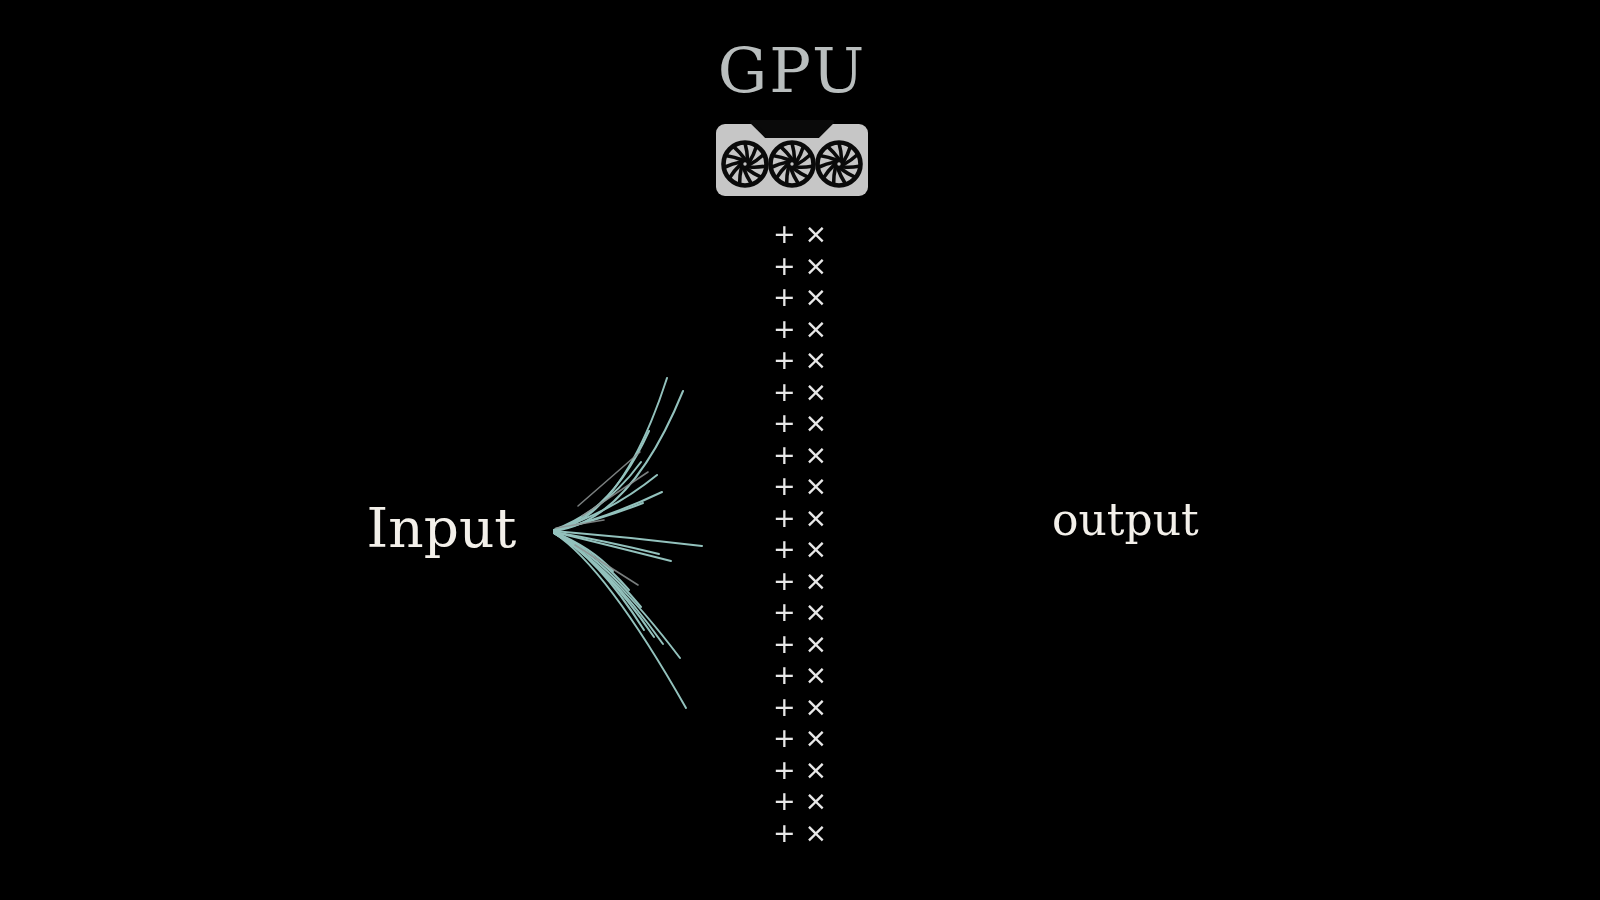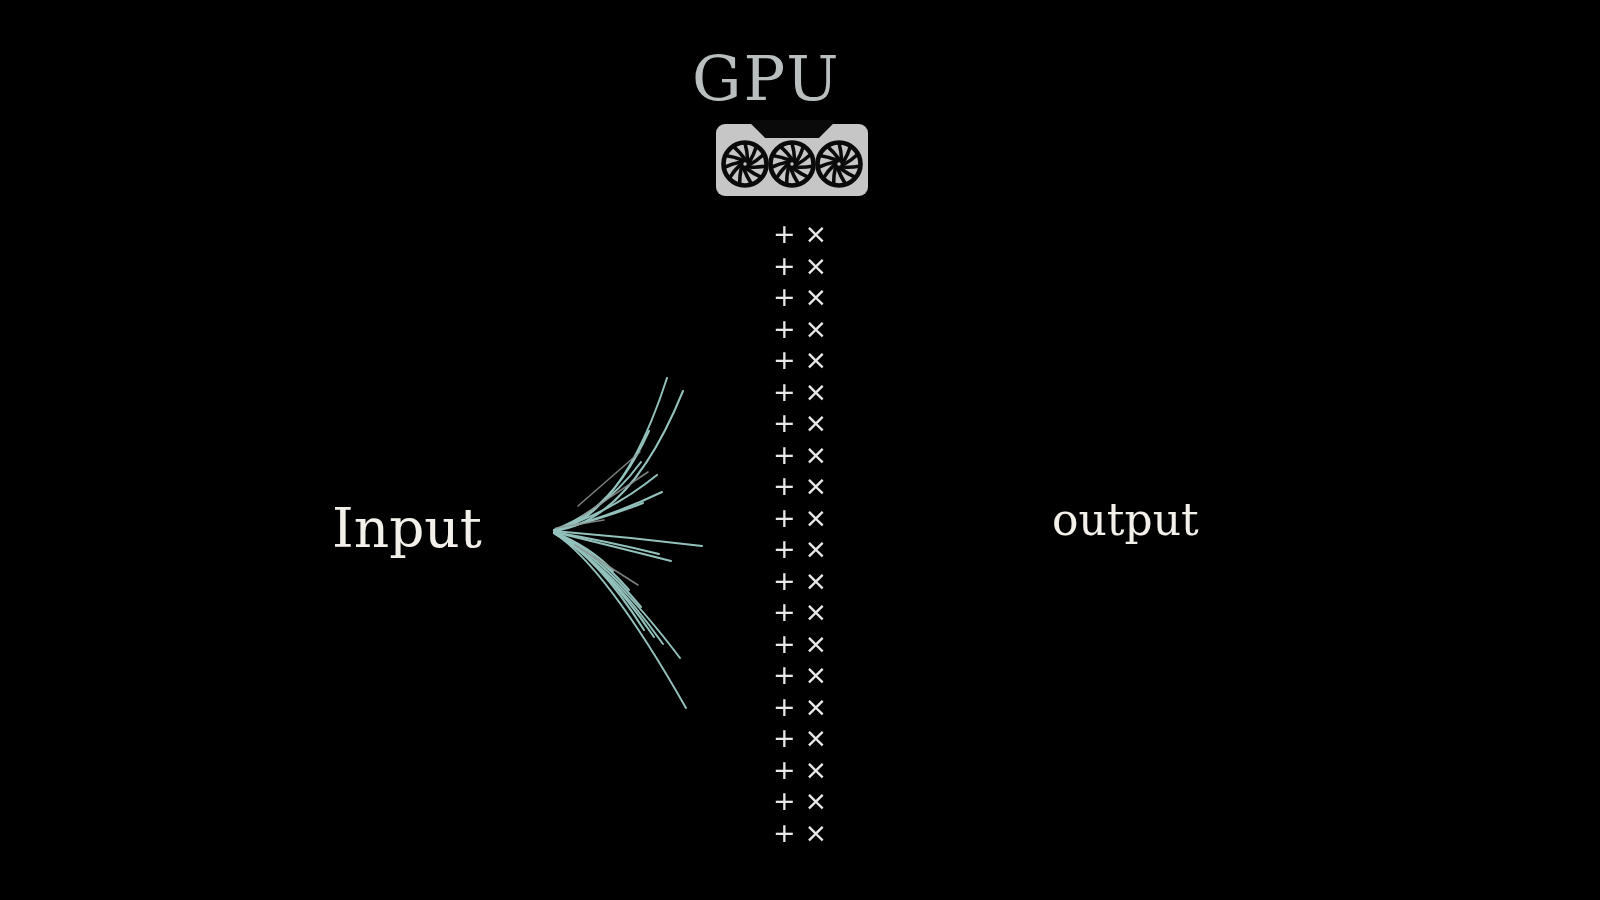--- a/index.html
+++ b/index.html
@@ -11,41 +11,41 @@
     --dark:#0a0a0a;
     --teal:#93c2bd;
     --gray-line:#8e9494;
   }
   html,body{margin:0;padding:0;background:var(--bg);}
   .stage{
     position:relative;width:1600px;height:900px;background:var(--bg);
     overflow:hidden;font-family:"DejaVu Serif", serif;
   }
   .gpu-title{
-    position:absolute;left:692px;top:48px;width:200px;text-align:left;
+    position:absolute;left:692px;top:40px;width:200px;text-align:center;
     font-size:62px;line-height:1;color:var(--gpu-title);letter-spacing:2px;
   }
   .gpu-icon{position:absolute;left:716px;top:118px;}
   .card-body{fill:var(--card);}
   .card-notch{fill:var(--dark);stroke:var(--dark);stroke-width:4;stroke-linejoin:round;}
   .fan-ring{fill:none;stroke:var(--dark);stroke-width:4.6;}
   .fan-blade{fill:none;stroke:var(--dark);stroke-width:3.6;stroke-linecap:round;}
   .fan-hub{fill:var(--dark);}
   .fan-hub-dot{fill:var(--card);}
   .ops-column{
     position:absolute;left:770px;top:218px;width:60px;
     font-family:"DejaVu Sans", sans-serif;font-size:27px;color:var(--ops);
   }
   .op-row{
     height:31.5px;display:flex;align-items:center;justify-content:center;gap:9px;
     line-height:31.5px;
   }
   .op-plus,.op-times{display:inline-block;}
   .label{position:absolute;line-height:1;color:var(--label);}
-  .input-label{left:332px;top:501px;width:203px;text-align:left;font-size:55px;}
+  .input-label{left:340px;top:501px;width:203px;text-align:center;font-size:55px;}
   .output-label{left:1052px;top:498px;font-size:44px;}
   .spray{position:absolute;left:540px;top:365px;}
   .spray-line{fill:none;stroke:var(--teal);stroke-width:2;stroke-linecap:round;}
   .spray-line-gray{fill:none;stroke:var(--gray-line);stroke-width:1.6;stroke-linecap:round;opacity:.85;}
 </style>
 </head>
 <body>
 
 <div class="stage">
 

